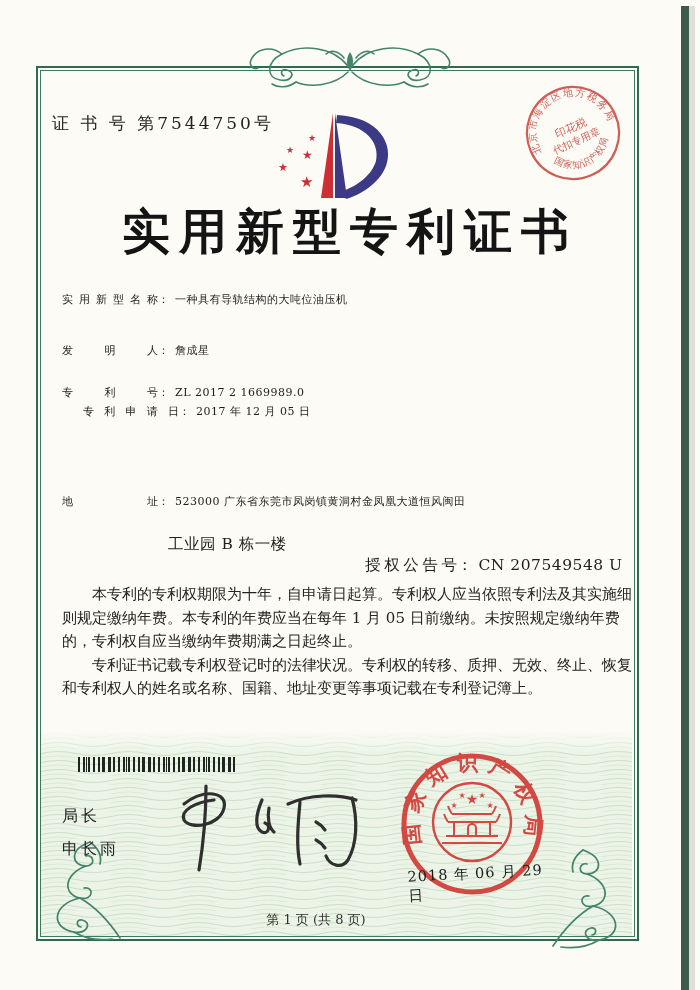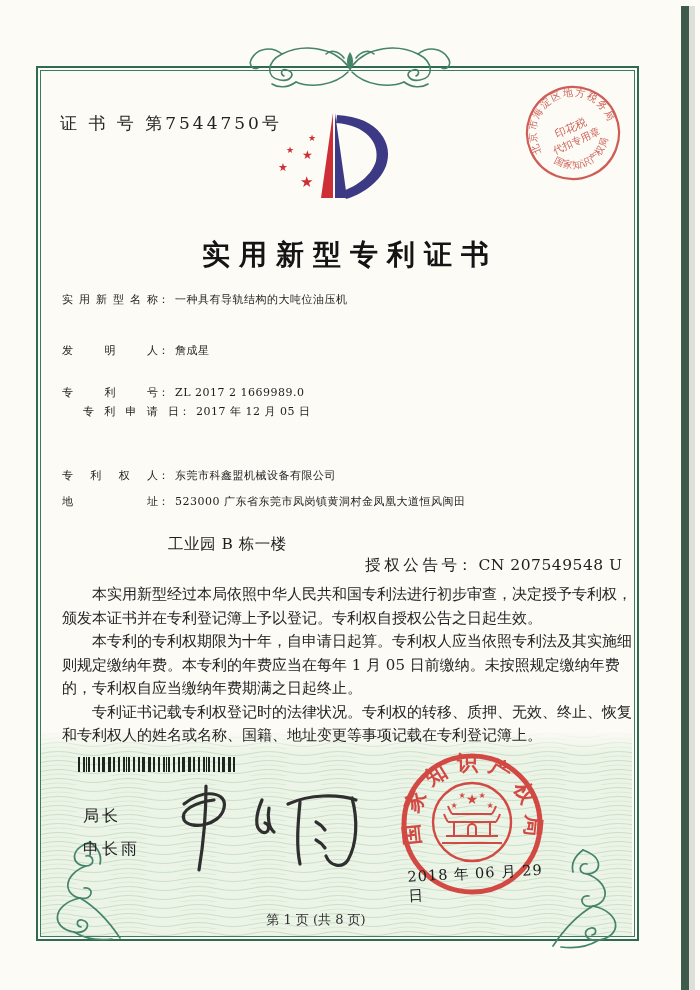--- a/index.html
+++ b/index.html
@@ -7,38 +7,38 @@
   .page{position:relative;width:700px;height:990px;background:#fcfbf5;overflow:hidden;margin:0 auto;}
   
   .edge-dark{position:absolute;left:681px;top:6px;width:8px;height:984px;background:#3d5a4c;}
   .edge-light{position:absolute;left:689px;top:6px;width:6px;height:984px;background:#dddfd8;}
   
   .frame{position:absolute;left:36px;top:66px;width:599px;height:871px;border:2.5px solid #2e6b51;}
   .frame::after{content:"";position:absolute;inset:2px;border:1px solid #3a7a5d;}
   
   .guilloche{position:absolute;left:41px;top:731px;width:591px;height:205px;z-index:1;}
   .content{position:absolute;inset:0;z-index:3;}
-  .cert-no{position:absolute;left:60px;top:112px;font-size:17px;letter-spacing:3px;color:#222;}
+  .cert-no{position:absolute;left:52px;top:112px;font-size:17px;letter-spacing:3px;color:#222;}
   .logo{position:absolute;left:262px;top:103px;}
   .stamp{position:absolute;left:518px;top:78px;transform:rotate(-24deg);opacity:.82;mix-blend-mode:multiply;}
-  .title{position:absolute;left:36px;top:200px;width:628px;text-align:center;font-size:28px;font-weight:bold;letter-spacing:9px;color:#141414;margin-top:36px;}
+  .title{position:absolute;left:36px;top:200px;width:628px;text-align:center;font-size:48px;font-weight:bold;letter-spacing:9px;color:#141414;}
   .frow{position:absolute;left:62px;font-size:11px;color:#1e1e1e;white-space:nowrap;}
   .flabel{display:inline-block;width:96px;text-align:justify;text-align-last:justify;vertical-align:top;}
   .fcolon{margin-right:6px;}
   .fval{letter-spacing:.5px;}
   .addr2{position:absolute;left:168px;font-size:15.5px;color:#1e1e1e;letter-spacing:.5px;}
   .grant-no{position:absolute;left:365px;font-size:15.5px;color:#1e1e1e;white-space:nowrap;}
   .paras{position:absolute;left:62px;top:583px;width:578px;font-size:15px;line-height:23.5px;color:#242424;}
   .paras p{margin:0;text-indent:2em;}
   .barcode{position:absolute;left:78px;top:757px;width:158px;height:15px;
     background:repeating-linear-gradient(90deg,#1d251f 0 2px,rgba(0,0,0,0) 2px 5px),
                repeating-linear-gradient(90deg,#1d251f 0 1px,rgba(0,0,0,0) 1px 8px);}
   .signer{position:absolute;left:62px;top:806px;font-size:16px;letter-spacing:3px;color:#222;
           font-family:"DejaVu Sans","Liberation Sans",sans-serif;}
-  .signer div{margin-bottom:12px;margin-left:21px;}
+  .signer div{margin-bottom:12px;}
   .signature{position:absolute;left:170px;top:778px;}
   .seal{position:absolute;left:396px;top:748px;mix-blend-mode:multiply;opacity:.93;}
   .seal-date{position:absolute;left:408px;top:864px;width:140px;font-size:14.5px;letter-spacing:1px;color:#1c1c1c;transform:rotate(-3deg);z-index:4;}
   .footer{position:absolute;left:36px;top:911px;width:560px;text-align:center;font-size:13px;color:#333;}
   .deco{position:absolute;z-index:2;}
   svg text{font-family:"DejaVu Serif","Liberation Serif",serif;}
 </style>
 </head>
 <body>
 
@@ -129,33 +129,29 @@
     </div>
     <div class="frow" style="top:343px;">
       <span class="flabel">发明人</span><span class="fcolon">：</span><span class="fval">詹成星</span>
     </div>
     <div class="frow" style="top:385px;">
       <span class="flabel">专利号</span><span class="fcolon">：</span><span class="fval">ZL 2017 2 1669989.0</span>
     </div>
     <div class="frow" style="top:404px;margin-left:21px;">
       <span class="flabel">专利申请日</span><span class="fcolon">：</span><span class="fval">2017 年 12 月 05 日</span>
     </div>
-    <div class="frow" style="top:468px;">
-      <span class="flabel">专利权人</span><span class="fcolon">：</span><span class="fval">东莞市科鑫盟机械设备有限公司</span>
-    </div>
     <div class="frow" style="top:494px;">
       <span class="flabel">地址</span><span class="fcolon">：</span><span class="fval">523000 广东省东莞市凤岗镇黄洞村金凤凰大道恒风闽田</span>
     </div>
     <div class="addr2" style="top:534px;">工业园 B 栋一楼</div>
     <div class="grant-no" style="top:555px;">
       <span class="flabel" style="width:92px;">授权公告号</span><span class="fcolon">：</span><span class="fval">CN 207549548 U</span>
     </div>
 
     <div class="paras">
-      <p>本实用新型经过本局依照中华人民共和国专利法进行初步审查，决定授予专利权，颁发本证书并在专利登记簿上予以登记。专利权自授权公告之日起生效。</p>
       <p>本专利的专利权期限为十年，自申请日起算。专利权人应当依照专利法及其实施细则规定缴纳年费。本专利的年费应当在每年 1 月 05 日前缴纳。未按照规定缴纳年费的，专利权自应当缴纳年费期满之日起终止。</p>
       <p>专利证书记载专利权登记时的法律状况。专利权的转移、质押、无效、终止、恢复和专利权人的姓名或名称、国籍、地址变更等事项记载在专利登记簿上。</p>
     </div>
 
     <div class="barcode"></div>
 
     <div class="signer">
       <div>局长</div>
       <div>申长雨</div>
     </div>

